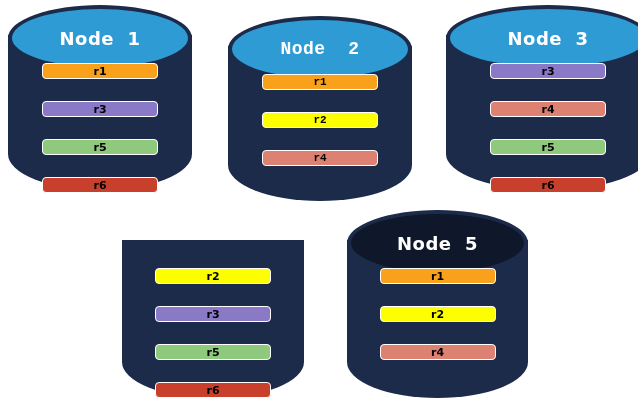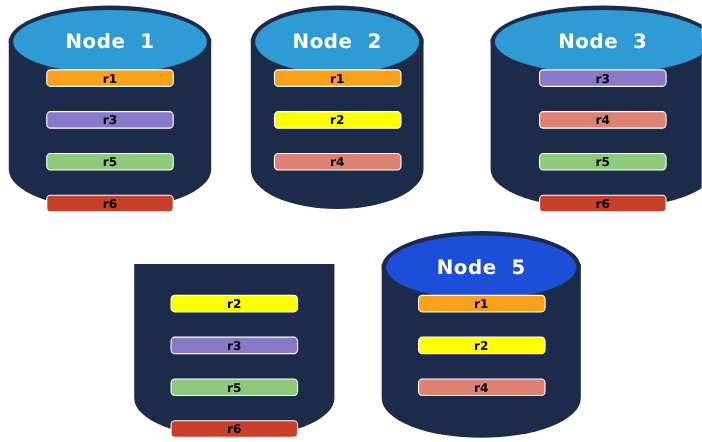--- a/index.html
+++ b/index.html
@@ -7,21 +7,21 @@
     position: relative;
     width: 638px;
     height: 402px;
     background: #ffffff;
     overflow: hidden;
     font-family: "DejaVu Sans", "Liberation Sans", sans-serif;
   }
   .node { position: absolute; }
   
   .node:nth-child(1) { left: 8px;   top: 5px;   width: 184px; height: 185px; }
-  .node:nth-child(2) { left: 228px; top: 5px;   width: 157px; height: 185px; }
+  .node:nth-child(2) { left: 228px; top: 16px;   width: 184px; height: 185px; font-family: Liberation Mono, monospace; }
   .node:nth-child(3) { left: 446px; top: 5px;   width: 184px; height: 185px; padding-left: 20px; }
   .node:nth-child(4) { left: 122px; top: 210px; width: 182px; height: 188px; }
   .node:nth-child(5) { left: 347px; top: 210px; width: 181px; height: 188px; }
 
   .cyl-body {
     position: absolute;
     top: 30px; left: 0; right: 0; bottom: 0;
     border-radius: 0 0 50% 50% / 0 0 36px 36px;
   }
   .cyl-top {
@@ -112,21 +112,21 @@
     <div class="bars">
           <div class="bar" style="background: rgb(253, 255, 0); border-color: rgb(255, 255, 255); color: rgb(0, 0, 0);">r2</div>
           <div class="bar" style="background: rgb(137, 121, 198); border-color: rgb(255, 255, 255); color: rgb(0, 0, 0);">r3</div>
           <div class="bar" style="background: rgb(143, 201, 125); border-color: rgb(255, 255, 255); color: rgb(0, 0, 0);">r5</div>
           <div class="bar" style="background: rgb(200, 64, 43); border-color: rgb(255, 255, 255); color: rgb(0, 0, 0);">r6</div>
         </div>
   </div>
 
   <div class="node">
     <div class="cyl-body" style="background: rgb(28, 43, 74);"></div>
-    <div class="cyl-top" style="background: #1d4ed8; border-color: rgb(28, 43, 74);">
+    <div class="cyl-top" style="background: #0f172a; border-color: rgb(28, 43, 74);">
       <span class="node-title" style="color: rgb(255, 255, 255);">Node  5</span>
     </div>
     <div class="bars">
           <div class="bar" style="background: rgb(249, 161, 27); border-color: rgb(255, 255, 255); color: rgb(0, 0, 0);">r1</div>
           <div class="bar" style="background: rgb(253, 255, 0); border-color: rgb(255, 255, 255); color: rgb(0, 0, 0);">r2</div>
           <div class="bar" style="background: rgb(221, 130, 114); border-color: rgb(255, 255, 255); color: rgb(0, 0, 0);">r4</div>
         </div>
   </div>
 </div>
 </div>

